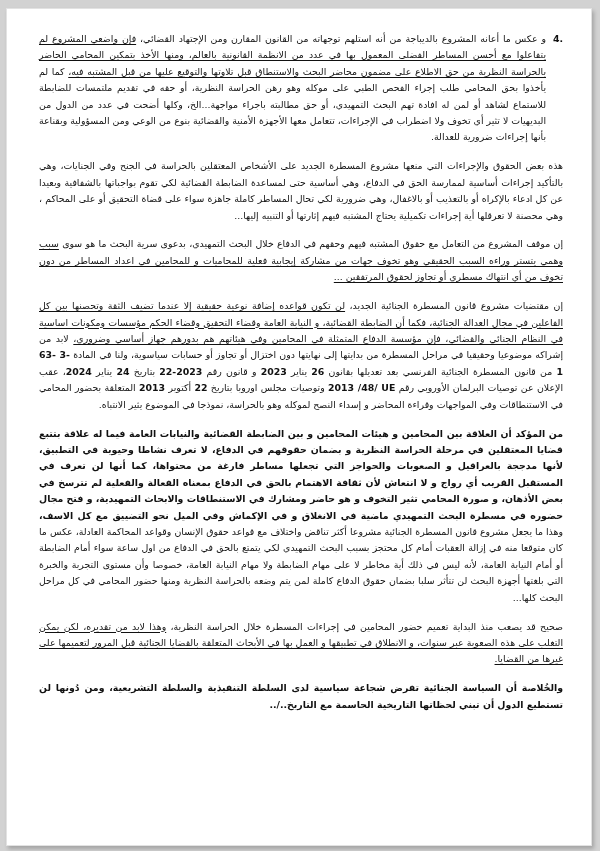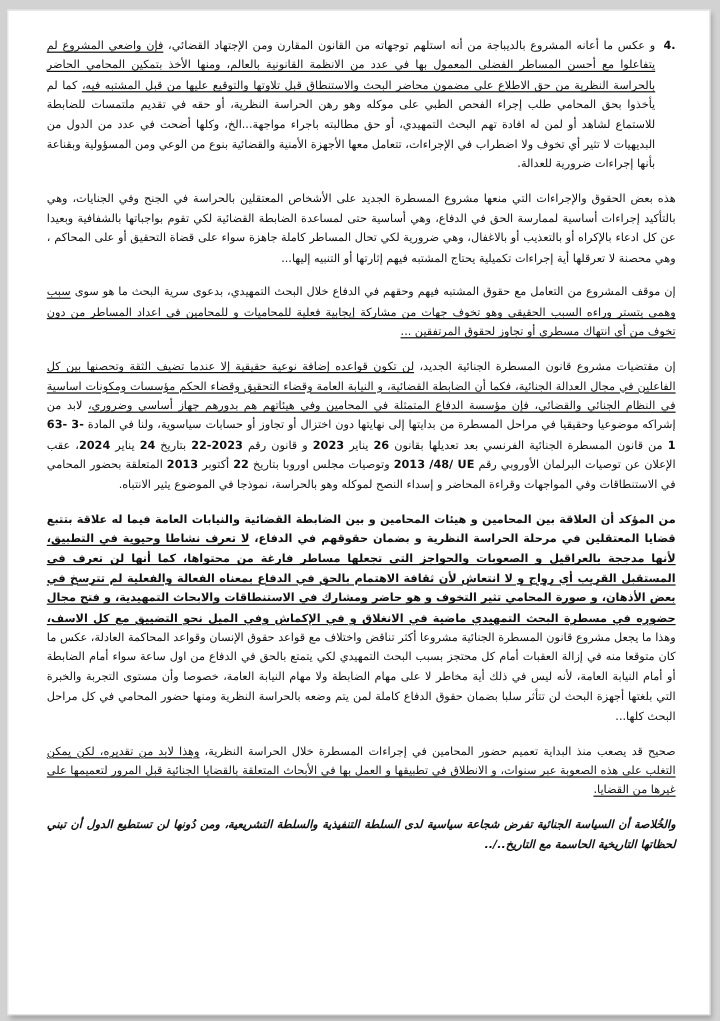--- a/index.html
+++ b/index.html
@@ -47,40 +47,40 @@
     direction: rtl;
     unicode-bidi: isolate;
   }
 
   p.para {
     margin: 0 0 12.5px 0;
     text-align: justify;
     text-justify: inter-word;
   }
 
-  p.para:last-child { margin-bottom: 0; font-style: italic; }
+  p.para:last-child { margin-bottom: 0; }
 
   
   .numbered {
     position: relative;
     padding-right: 17px;
   }
   .numbered .num {
     position: absolute;
     right: 0;
     top: 0;
     font-weight: bold;
     font-size: 9.4px;
     direction: ltr;
     unicode-bidi: isolate;
   }
 
   .u   { text-decoration: underline; text-underline-offset: 1.5px; }
   .b   { font-weight: bold; }
-  .bu  { font-weight: bold; text-decoration: underline; text-underline-offset: 1.5px; }
+  .bu  { font-weight: bold; text-underline-offset: 1.5px; }
 
   .ltrnum {
     direction: ltr;
     unicode-bidi: embed;
     font-weight: bold;
   }
 </style>
 </head>
 <body>
 

